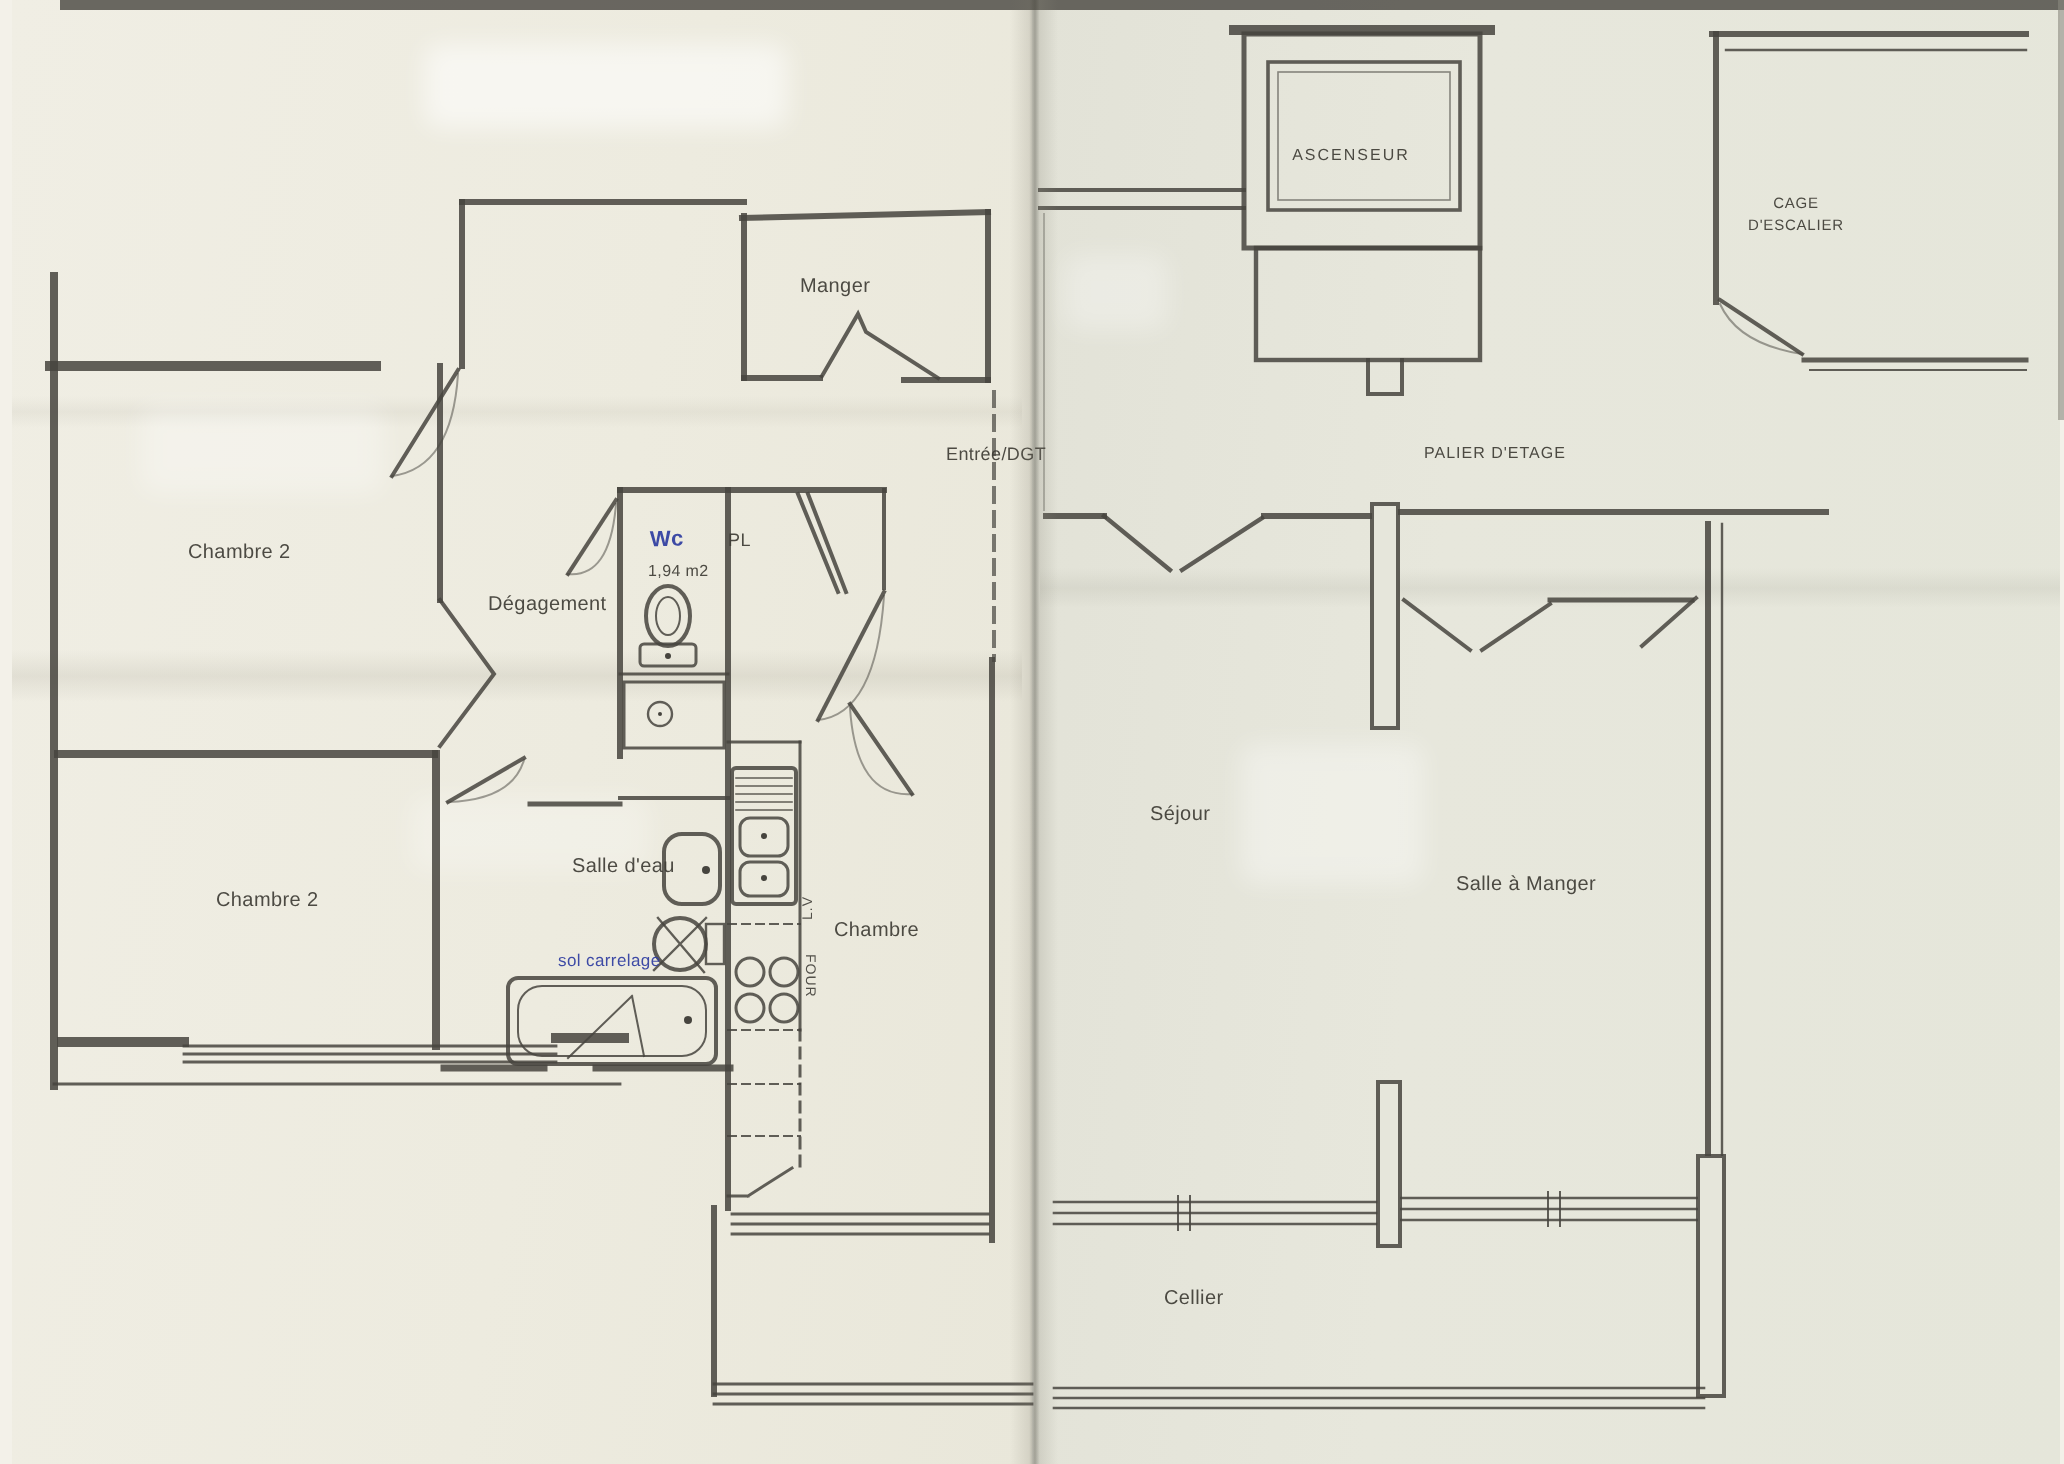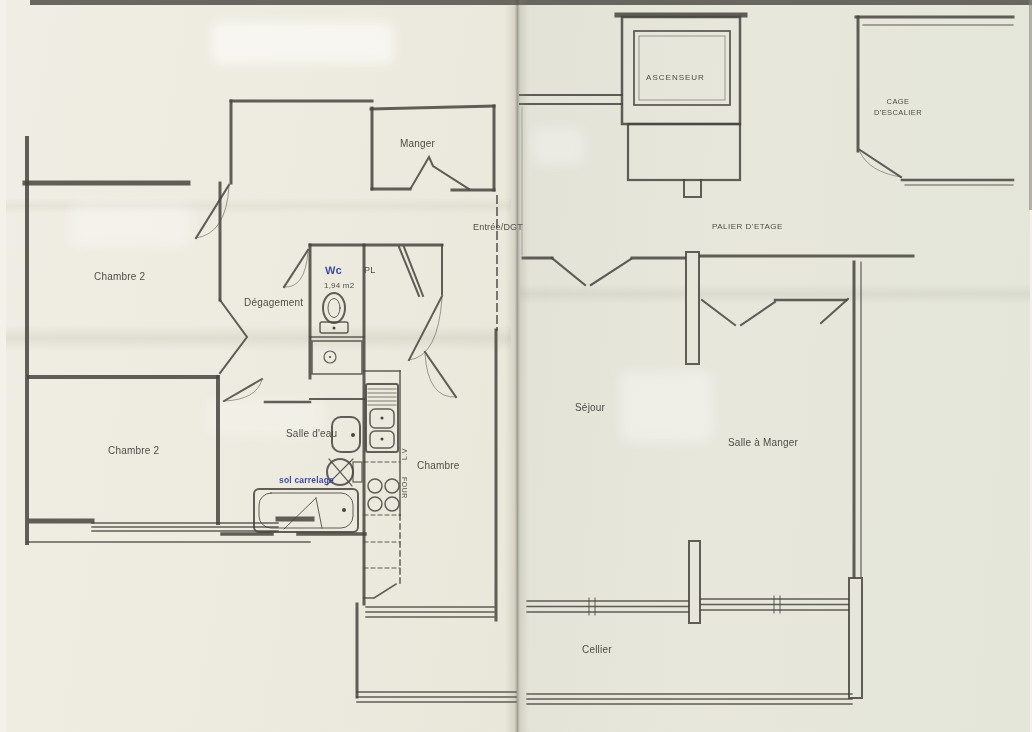--- a/index.html
+++ b/index.html
@@ -12,21 +12,21 @@
   .edge-right{position:absolute;left:1029px;top:0;width:3px;height:210px;background:#8a887e;opacity:.6;}
   .fold{position:absolute;top:0;left:505px;width:24px;height:732px;
         background:linear-gradient(90deg,rgba(120,116,102,0) 0%,rgba(120,116,102,.18) 40%,rgba(82,80,70,.45) 52%,rgba(140,138,124,.22) 62%,rgba(140,138,124,0) 100%);}
   .crease{position:absolute;pointer-events:none;}
   .ghost{position:absolute;background:rgba(255,255,255,.55);filter:blur(6px);border-radius:8px;}
   svg.plan{position:absolute;left:0;top:0;}
   .lbl{position:absolute;font-size:10px;color:#3f3d36;white-space:nowrap;letter-spacing:.2px;opacity:.92;}
   .lbl-sm{font-size:8px;}
   .lbl-caps{font-size:8px;letter-spacing:1px;}
   .lbl-blue{color:#2f3da1;font-weight:700;font-size:11px;transform:rotate(-2deg);}
-  .lbl-blue-sm{color:#2f3da1;font-weight:700;font-size:8.5px;}
+  .lbl-blue-sm{color:#2f3da1;font-weight:400;font-size:8.5px;}
   .vlbl{writing-mode:vertical-rl;font-size:7px;letter-spacing:.5px;color:#46443e;}
   .vlbl-flip{transform:rotate(180deg);}
   .center{text-align:center;}
 </style>
 </head>
 <body>
 
 <div class="photo">
 
   <div class="page page-left"></div>

